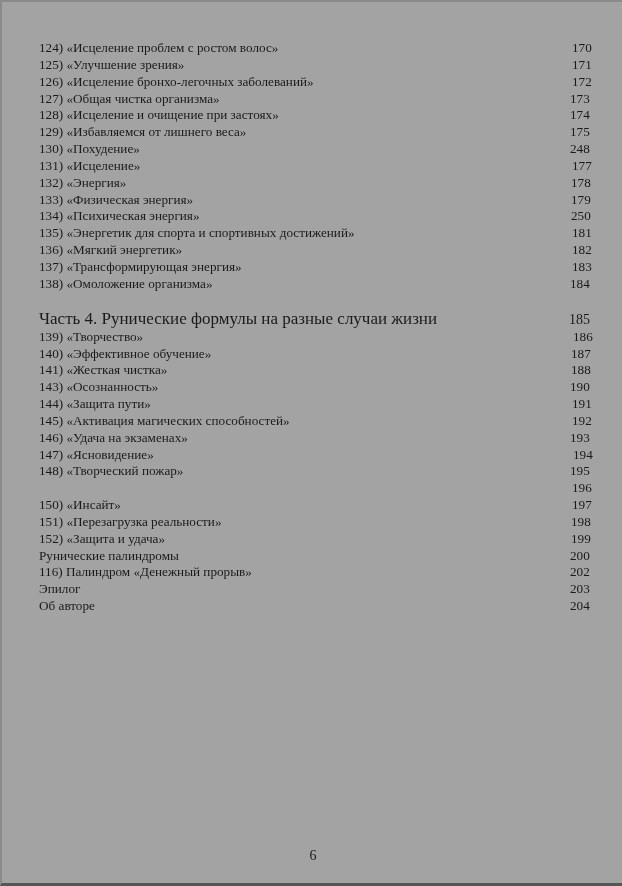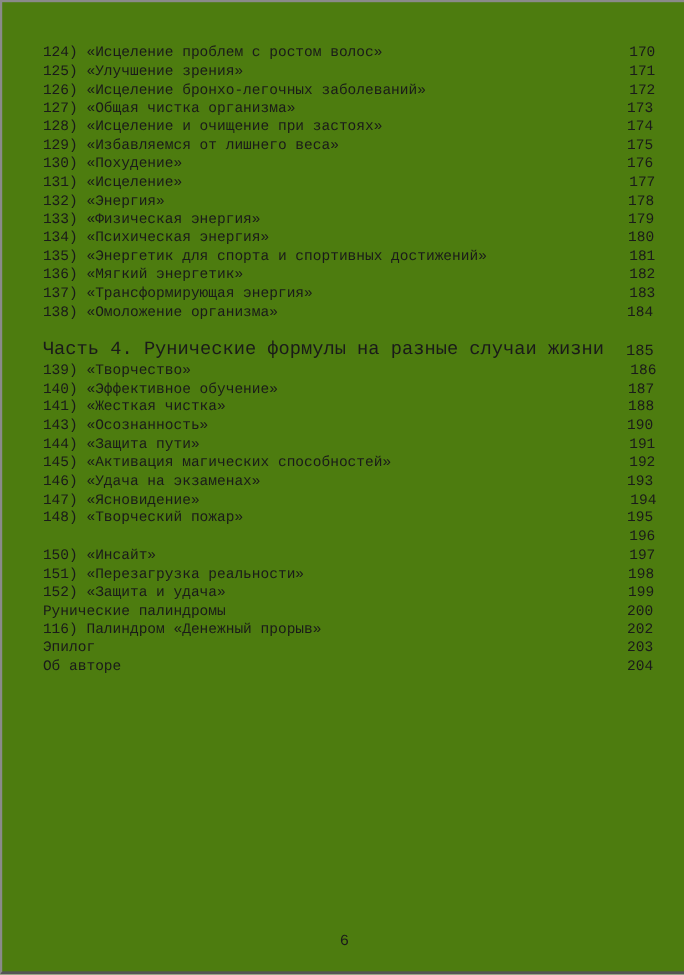--- a/index.html
+++ b/index.html
@@ -3,22 +3,22 @@
   <meta charset="utf-8">
   <style>
     html, body { margin: 0; padding: 0; background: #ffffff; }
     body { width: 622px; height: 886px; position: relative; overflow: hidden; }
     .page {
       position: absolute; left: 0; top: 0; width: 622px; height: 886px;
       box-sizing: border-box;
       border-top: 2px solid #8a8a8a;
       border-left: 2px solid #8a8a8a;
       border-bottom: 3px solid #555555;
-      background: #4d7c0f;
-      font-family: Liberation Mono, monospace;
+      background: #a3a3a3;
+      font-family: Liberation Serif, serif;
       color: #1a1a1a;
     }
     .toc { position: absolute; left: 37px; top: 38px; width: 556px; }
     .row { position: relative; height: 16.85px; font-size: 13.2px; line-height: 16.85px; white-space: nowrap; }
     .row .title { position: absolute; left: 0; }
     .row .pg { position: absolute; }
     .heading { position: relative; height: 20px; margin-top: 16px; font-size: 17px; line-height: 20px; white-space: nowrap; text-align: center; }
     .heading .title { position: absolute; left: 0; }
     .heading .pg { position: absolute; left: 530px; font-size: 14px; top: 1px; }
     .footer-num { position: absolute; left: 0; width: 622px; top: 846px; text-align: center; font-size: 14px; }
@@ -49,37 +49,37 @@
       <div class="row">
           <span class="title">128) «Исцеление и очищение при застоях»</span>
           <span class="pg" style="left:531px">174</span>
         </div>
       <div class="row">
           <span class="title">129) «Избавляемся от лишнего веса»</span>
           <span class="pg" style="left:531px">175</span>
         </div>
       <div class="row">
           <span class="title">130) «Похудение»</span>
-          <span class="pg" style="left:531px">176</span>
+          <span class="pg" style="left:531px">248</span>
         </div>
       <div class="row">
           <span class="title">131) «Исцеление»</span>
           <span class="pg" style="left:533px">177</span>
         </div>
       <div class="row">
           <span class="title">132) «Энергия»</span>
           <span class="pg" style="left:532px">178</span>
         </div>
       <div class="row">
           <span class="title">133) «Физическая энергия»</span>
           <span class="pg" style="left:532px">179</span>
         </div>
       <div class="row">
           <span class="title">134) «Психическая энергия»</span>
-          <span class="pg" style="left:532px">180</span>
+          <span class="pg" style="left:532px">250</span>
         </div>
       <div class="row">
           <span class="title">135) «Энергетик для спорта и спортивных достижений»</span>
           <span class="pg" style="left:533px">181</span>
         </div>
       <div class="row">
           <span class="title">136) «Мягкий энергетик»</span>
           <span class="pg" style="left:533px">182</span>
         </div>
       <div class="row">

